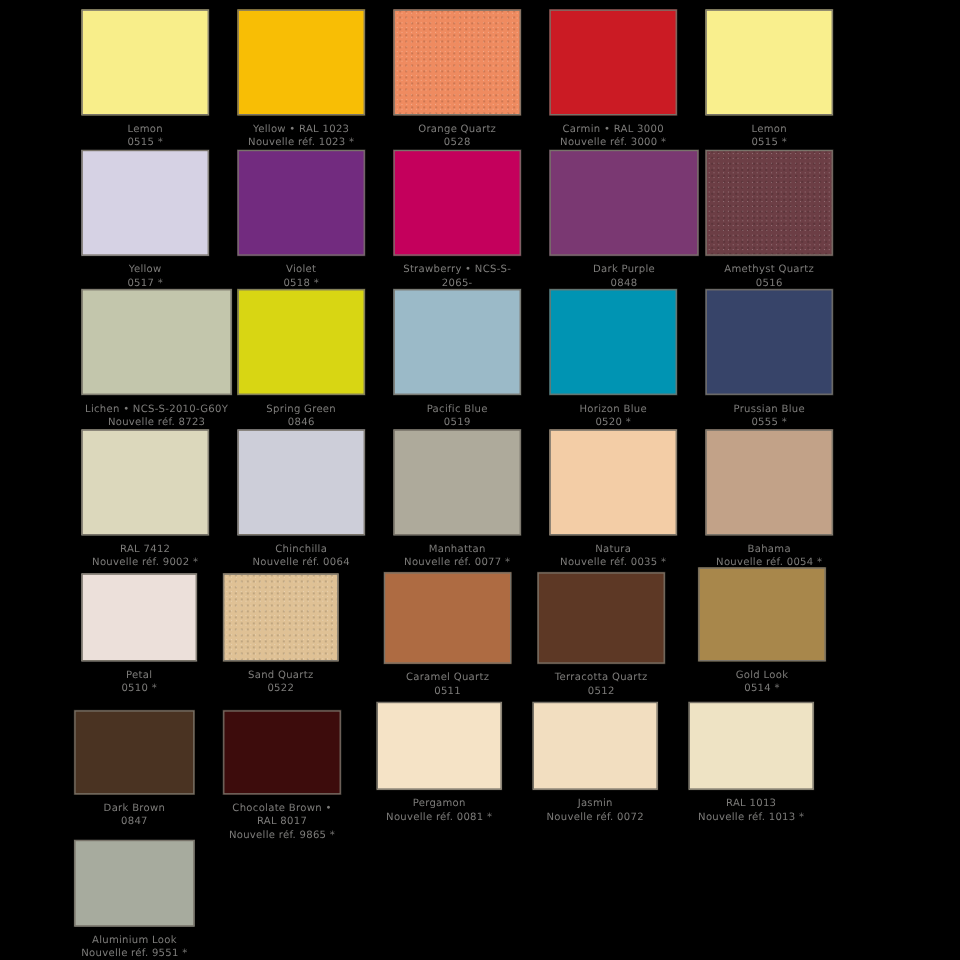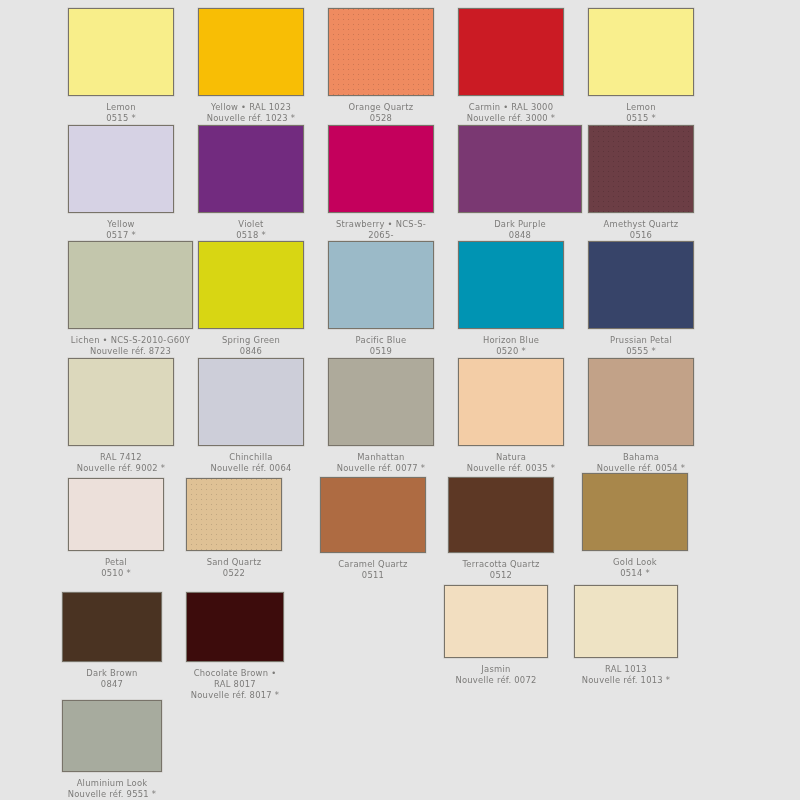--- a/index.html
+++ b/index.html
@@ -11,21 +11,21 @@
   body {
     width: 800px;
     height: 800px;
     font-family: "DejaVu Sans", sans-serif;
     overflow: hidden;
   }
   #swatch-sheet {
     position: relative;
     width: 800px;
     height: 800px;
-    background: #e5e5e5;
+    background: #000000;
   }
   .swatch-cell {
     position: absolute;
     box-sizing: border-box;
   }
   .swatch-chip {
     box-sizing: border-box;
     width: 100%;
     border: 1px solid rgba(120,115,105,0.75);
     box-shadow: 0 0 0 0.5px rgba(150,145,135,0.35);
@@ -105,21 +105,21 @@
     <div class="swatch-cell" style="left: 328px; top: 241px; width: 106px;">
       <div class="swatch-chip" style="height: 88px; background-color: rgb(155, 186, 200); border-color: rgb(120, 115, 105);"></div>
       <div class="swatch-caption" style="color: rgb(124, 123, 121);"><span class="caption-name">Pacific Blue</span><span class="caption-code">0519</span></div>
     </div>
     <div class="swatch-cell" style="left: 458px; top: 241px; width: 106px;">
       <div class="swatch-chip" style="height: 88px; background-color: rgb(0, 148, 179); border-color: rgb(120, 115, 105);"></div>
       <div class="swatch-caption" style="color: rgb(124, 123, 121);"><span class="caption-name">Horizon Blue</span><span class="caption-code">0520 *</span></div>
     </div>
     <div class="swatch-cell" style="left: 588px; top: 241px; width: 106px;">
       <div class="swatch-chip" style="height: 88px; background-color: rgb(55, 68, 105); border-color: rgb(120, 115, 105);"></div>
-      <div class="swatch-caption" style="color: rgb(124, 123, 121);"><span class="caption-name">Prussian Petal</span><span class="caption-code">0555 *</span></div>
+      <div class="swatch-caption" style="color: rgb(124, 123, 121);"><span class="caption-name">Prussian Blue</span><span class="caption-code">0555 *</span></div>
     </div>
     <div class="swatch-cell" style="left: 68px; top: 358px; width: 106px;">
       <div class="swatch-chip" style="height: 88px; background-color: rgb(220, 216, 188); border-color: rgb(120, 115, 105);"></div>
       <div class="swatch-caption" style="color: rgb(124, 123, 121);"><span class="caption-name">RAL 7412</span><span class="caption-code">Nouvelle réf. 9002 *</span></div>
     </div>
     <div class="swatch-cell" style="left: 198px; top: 358px; width: 106px;">
       <div class="swatch-chip" style="height: 88px; background-color: rgb(205, 206, 217); border-color: rgb(120, 115, 105);"></div>
       <div class="swatch-caption" style="color: rgb(124, 123, 121);"><span class="caption-name">Chinchilla</span><span class="caption-code">Nouvelle réf. 0064</span></div>
     </div>
     <div class="swatch-cell" style="left: 328px; top: 358px; width: 106px;">
@@ -153,21 +153,25 @@
     <div class="swatch-cell" style="left: 582px; top: 473px; width: 106px;">
       <div class="swatch-chip" style="height: 78px; background-color: rgb(168, 135, 75); border-color: rgb(120, 115, 105);"></div>
       <div class="swatch-caption" style="color: rgb(124, 123, 121);"><span class="caption-name">Gold Look</span><span class="caption-code">0514 *</span></div>
     </div>
     <div class="swatch-cell" style="left: 62px; top: 592px; width: 100px;">
       <div class="swatch-chip" style="height: 70px; background-color: rgb(74, 51, 34); border-color: rgb(120, 115, 105);"></div>
       <div class="swatch-caption" style="color: rgb(124, 123, 121);"><span class="caption-name">Dark Brown</span><span class="caption-code">0847</span></div>
     </div>
     <div class="swatch-cell" style="left: 186px; top: 592px; width: 98px;">
       <div class="swatch-chip" style="height: 70px; background-color: rgb(61, 12, 12); border-color: rgb(120, 115, 105);"></div>
-      <div class="swatch-caption" style="color: rgb(124, 123, 121);"><span class="caption-name">Chocolate Brown • RAL 8017</span><span class="caption-code">Nouvelle réf. 8017 *</span></div>
+      <div class="swatch-caption" style="color: rgb(124, 123, 121);"><span class="caption-name">Chocolate Brown • RAL 8017</span><span class="caption-code">Nouvelle réf. 9865 *</span></div>
+    </div>
+    <div class="swatch-cell" style="left: 314px; top: 585px; width: 104px;">
+      <div class="swatch-chip" style="height: 73px; background-color: rgb(245, 227, 198); border-color: rgb(120, 115, 105);"></div>
+      <div class="swatch-caption" style="color: rgb(124, 123, 121);"><span class="caption-name">Pergamon</span><span class="caption-code">Nouvelle réf. 0081 *</span></div>
     </div>
     <div class="swatch-cell" style="left: 444px; top: 585px; width: 104px;">
       <div class="swatch-chip" style="height: 73px; background-color: rgb(242, 222, 192); border-color: rgb(120, 115, 105);"></div>
       <div class="swatch-caption" style="color: rgb(124, 123, 121);"><span class="caption-name">Jasmin</span><span class="caption-code">Nouvelle réf. 0072</span></div>
     </div>
     <div class="swatch-cell" style="left: 574px; top: 585px; width: 104px;">
       <div class="swatch-chip" style="height: 73px; background-color: rgb(238, 227, 196); border-color: rgb(120, 115, 105);"></div>
       <div class="swatch-caption" style="color: rgb(124, 123, 121);"><span class="caption-name">RAL 1013</span><span class="caption-code">Nouvelle réf. 1013 *</span></div>
     </div>
     <div class="swatch-cell" style="left: 62px; top: 700px; width: 100px;">

